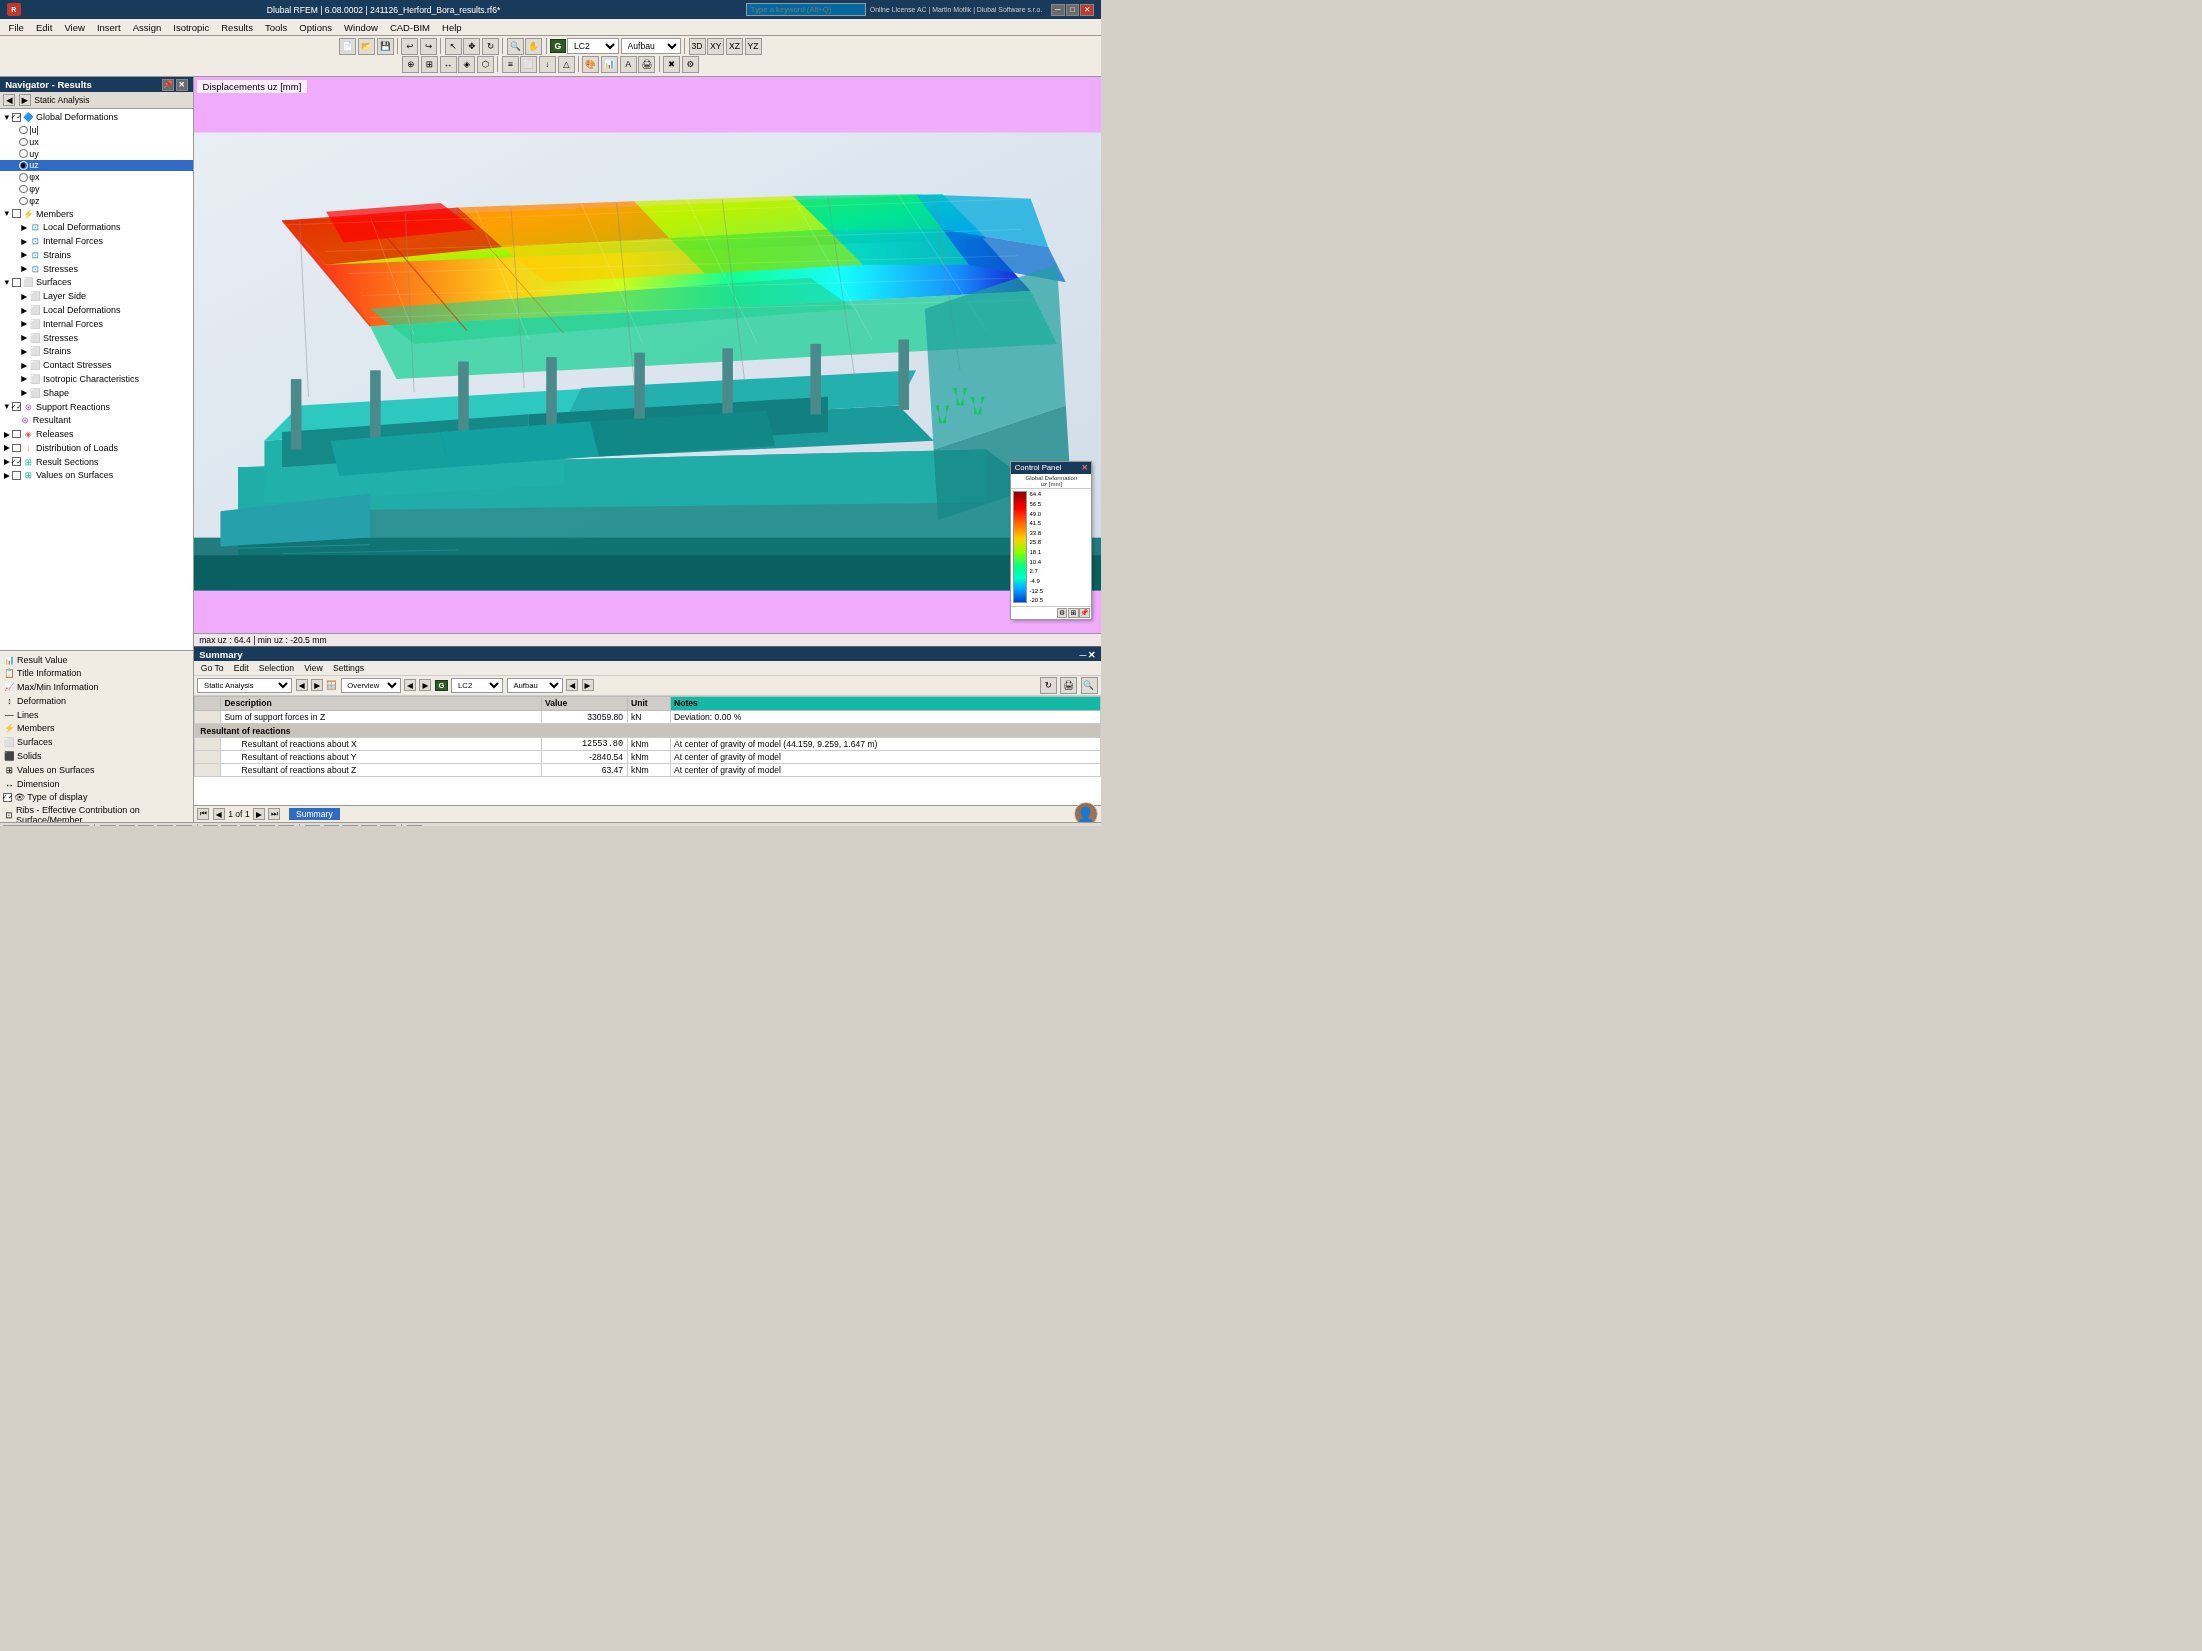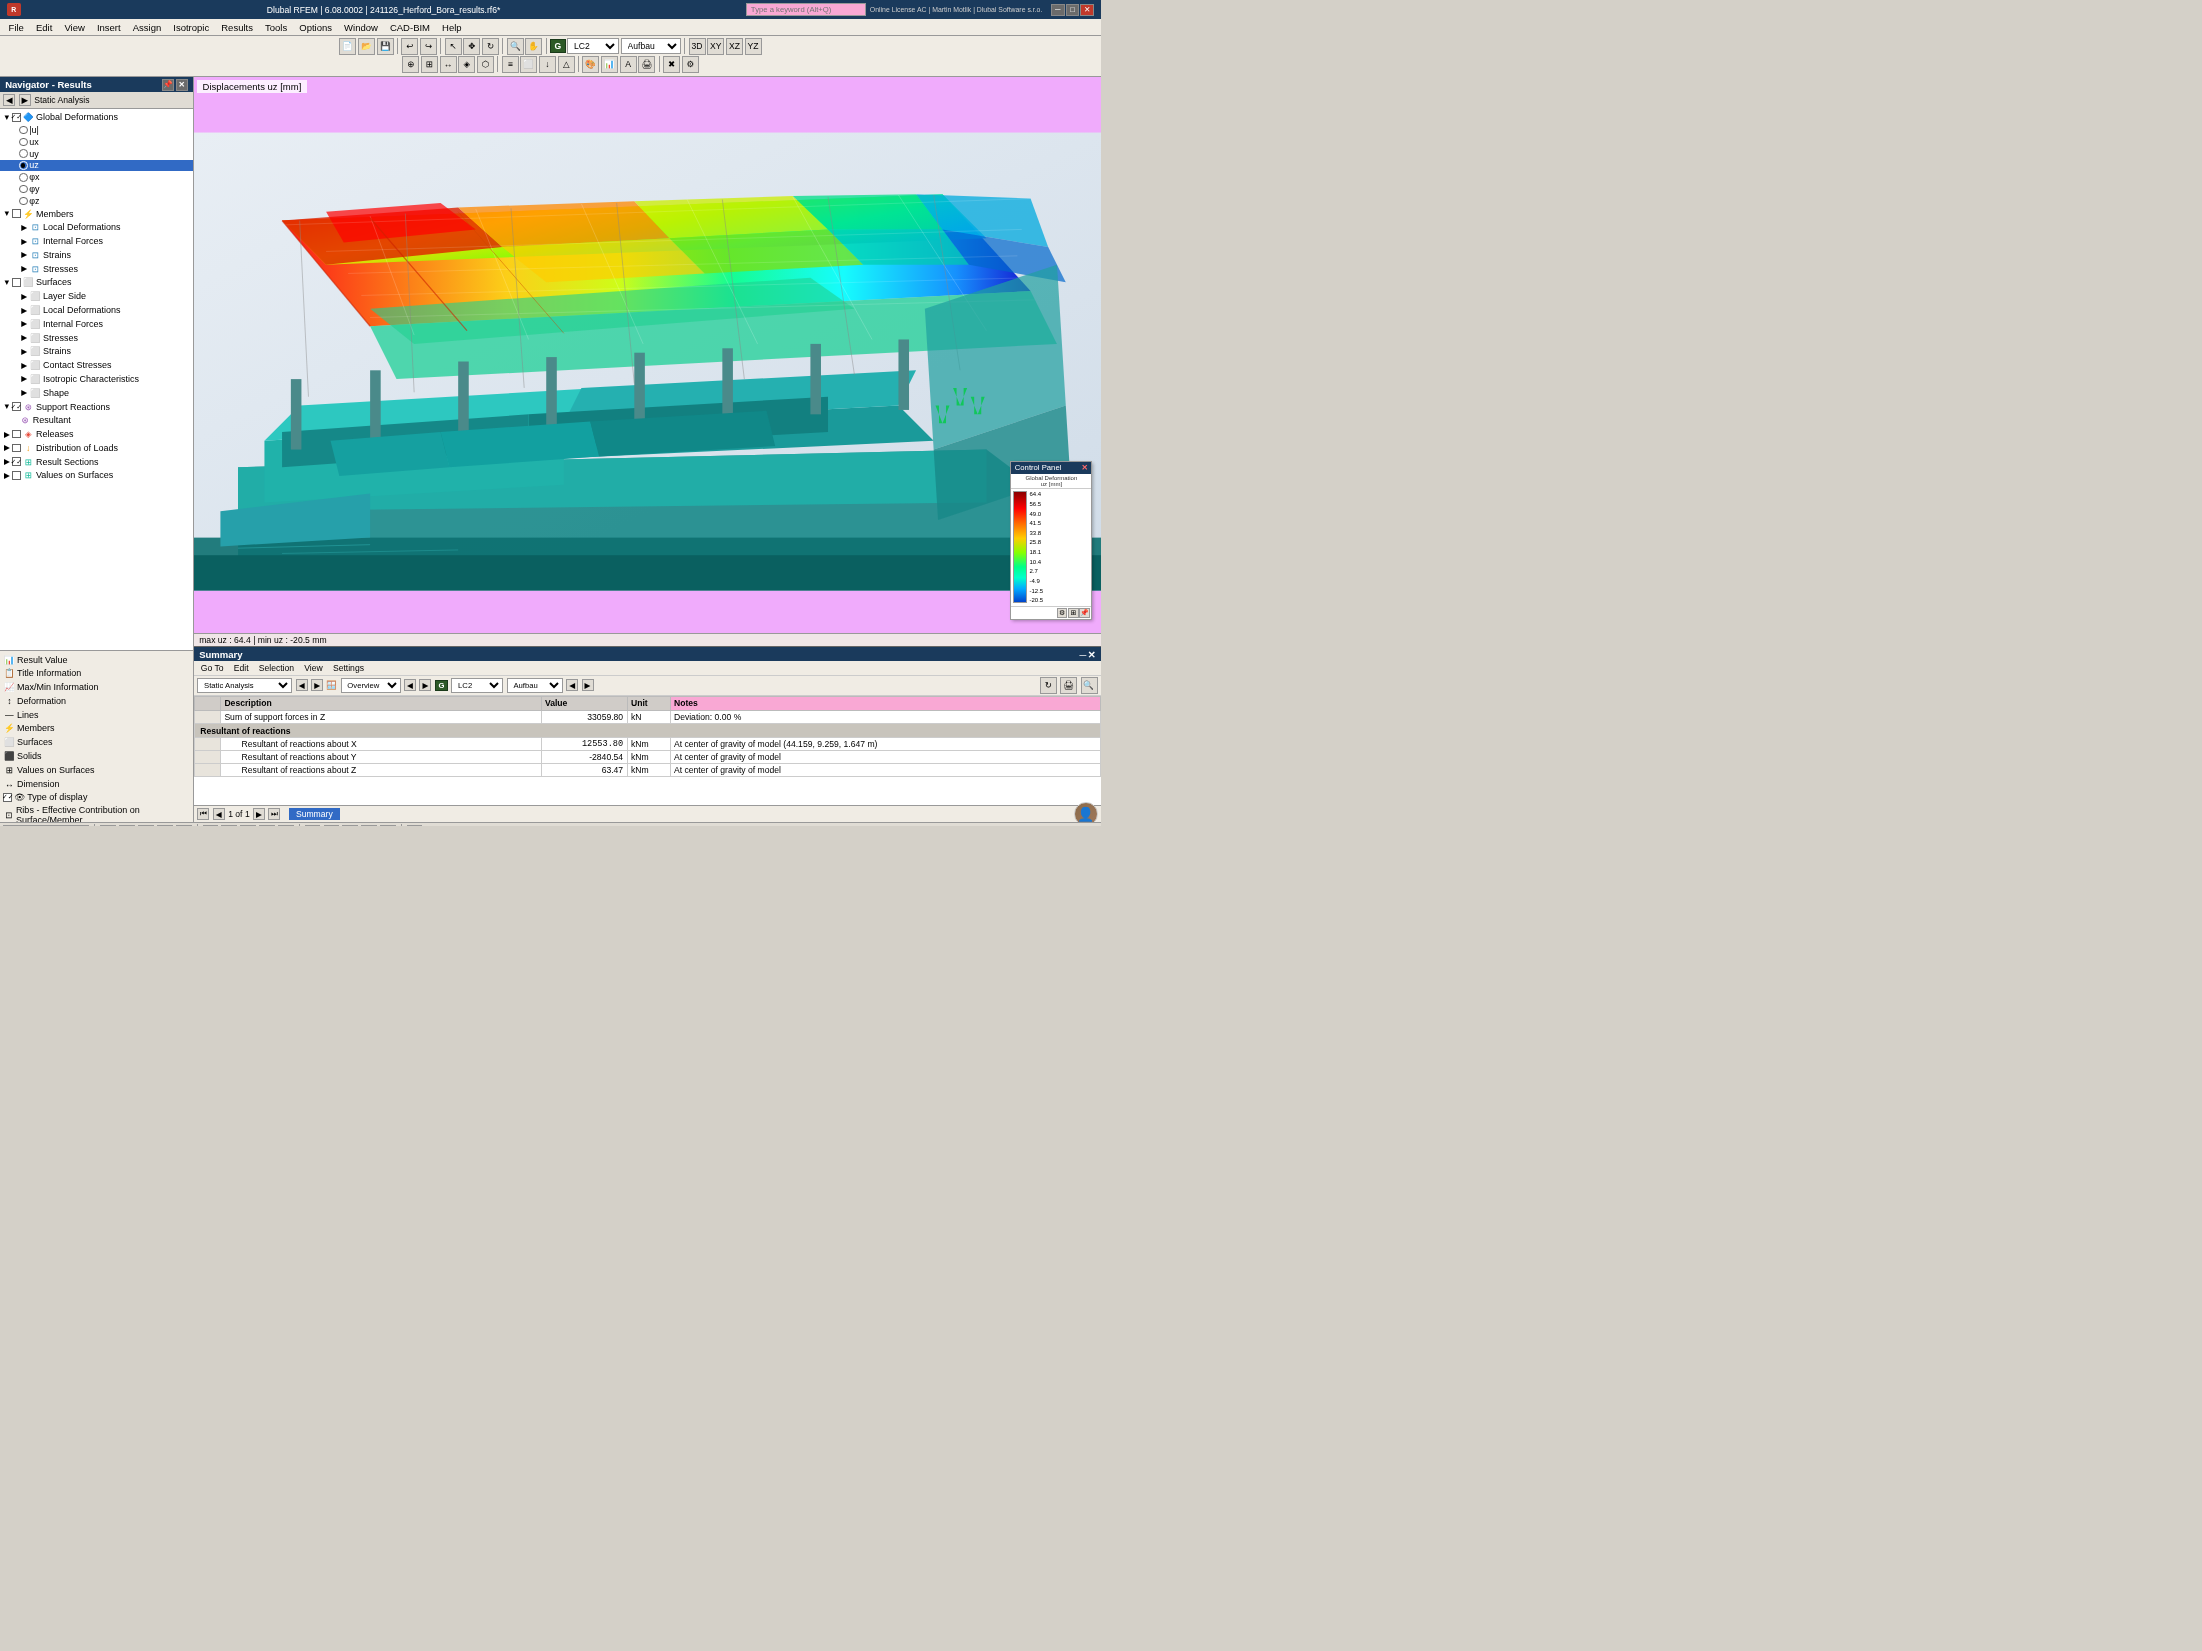--- a/index.html
+++ b/index.html
@@ -66,21 +66,21 @@
     #summary-content { overflow: auto; height: calc(155px - 52px); }
     table.summary-table { width: 100%; border-collapse: collapse; font-size: 8.6px; }
     table.summary-table th { background: #e0dcd4; border: 0.9px solid #ccc; padding: 1.7px 5.2px; text-align: left; font-weight: bold; font-size: 8.6px; margin-left: 8px; }
     table.summary-table td { border: 0.9px solid #ccc; padding: 0.9px 5.2px; font-size: 8.6px; }
     .status-dropdown { height: 13.8px; font-size: 8.6px; background: white; border: 0.9px solid #999; min-width: 69px; }
     
     
     #bottom-toolbar { height: 19px; background: #e0dcd4; border-top: 0.9px solid #999; display: flex; align-items: center; padding: 0 3.4px; gap: 1.7px; }
     
     
-    #search-bar { background: #f9a8d4; border: 0.9px solid #999; height: 13.8px; padding: 0 3.4px; font-size: 8.6px; width: 138px; }
+    #search-bar { background: #0369a1; border: 0.9px solid #999; height: 13.8px; padding: 0 3.4px; font-size: 8.6px; width: 138px; }
     
     .radio-dot { width: 8.6px; height: 8.6px; border-radius: 50%; border: 0.9px solid #666; display: inline-flex; align-items: center; justify-content: center; margin-right: 1.7px; }
     .radio-dot.checked::after { content: ''; width: 4.3px; height: 4.3px; border-radius: 50%; background: #000; }
     
     .checkbox { width: 8.6px; height: 8.6px; border: 0.9px solid #666; display: inline-flex; align-items: center; justify-content: center; margin-right: 1.7px; font-size: 6.9px; }
     .checkbox.checked { background: white; }
     .checkbox.checked::after { content: '✓'; font-size: 6.9px; color: #000; }
   </style>
 </head>
 <body>
@@ -597,21 +597,21 @@
       </div>
 
       <div id="summary-content" style="overflow:auto;height:calc(159px - 57px);">
         <table class="summary-table" style="width:100%;border-collapse:collapse;font-size:8.6px;">
           <thead>
             <tr>
               <th style="width:26px;background:#d0ccc8;border:0.9px solid #bbb;padding:1.7px 3.4px;"></th>
               <th style="background:#d0ccc8;border:0.9px solid #bbb;padding:1.7px 3.4px;text-align:left;">Description</th>
               <th style="width:86px;background:#d0ccc8;border:0.9px solid #bbb;padding:1.7px 3.4px;text-align:left;">Value</th>
               <th style="width:43px;background:#d0ccc8;border:0.9px solid #bbb;padding:1.7px 3.4px;text-align:left;">Unit</th>
-              <th style="background:#f9a8d4;border:0.9px solid #bbb;padding:1.7px 3.4px;text-align:left;">Notes</th>
+              <th style="background:#14b8a6;border:0.9px solid #bbb;padding:1.7px 3.4px;text-align:left;">Notes</th>
             </tr>
           </thead>
           <tbody>
             <tr>
               <td style="border:0.9px solid #ccc;padding:0.9px 3.4px;background:#e8e4dc;"></td>
               <td style="border:0.9px solid #ccc;padding:0.9px 3.4px;">Sum of support forces in Z</td>
               <td style="border:0.9px solid #ccc;padding:0.9px 3.4px;text-align:right;">33059.80</td>
               <td style="border:0.9px solid #ccc;padding:0.9px 3.4px;">kN</td>
               <td style="border:0.9px solid #ccc;padding:0.9px 3.4px;">Deviation: 0.00 %</td>
             </tr>

